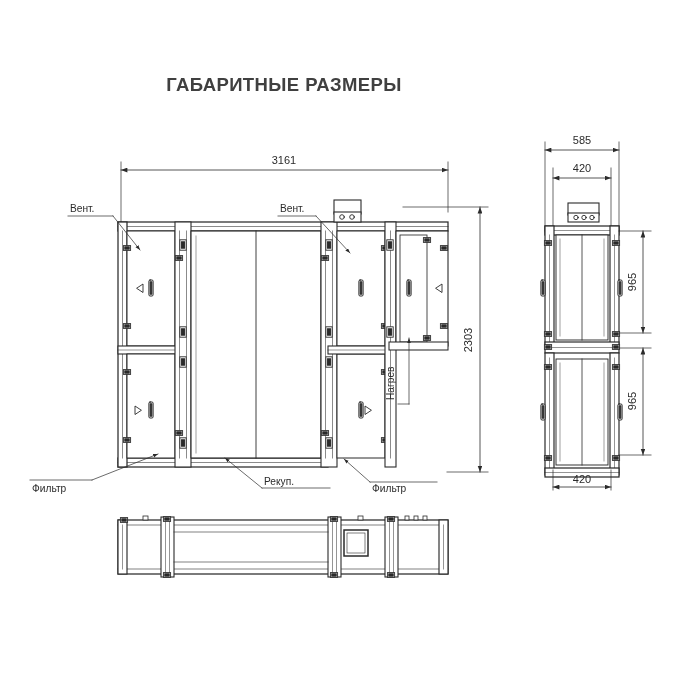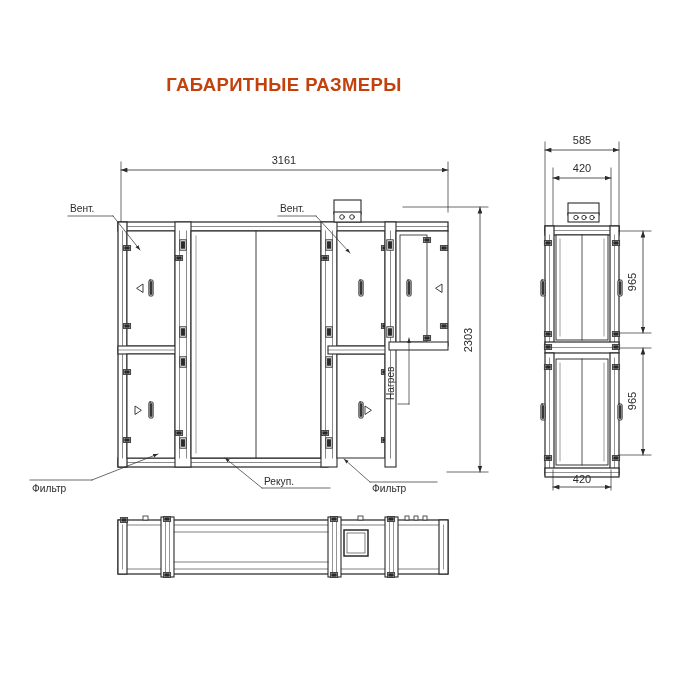--- a/index.html
+++ b/index.html
@@ -18,21 +18,21 @@
     width: 700px;
     height: 700px;
     background: #ffffff;
   }
   #title {
     position: absolute;
     left: 0;
     top: 74px;
     width: 568px;
     text-align: center;
-    color: #c2410c;
+    color: #404040;
     font-family: "Liberation Sans", sans-serif;
     font-weight: bold;
     font-size: 18.5px;
     letter-spacing: 0.4px;
     white-space: nowrap;
   }
   #drawing {
     position: absolute;
     left: 0;
     top: 0;

